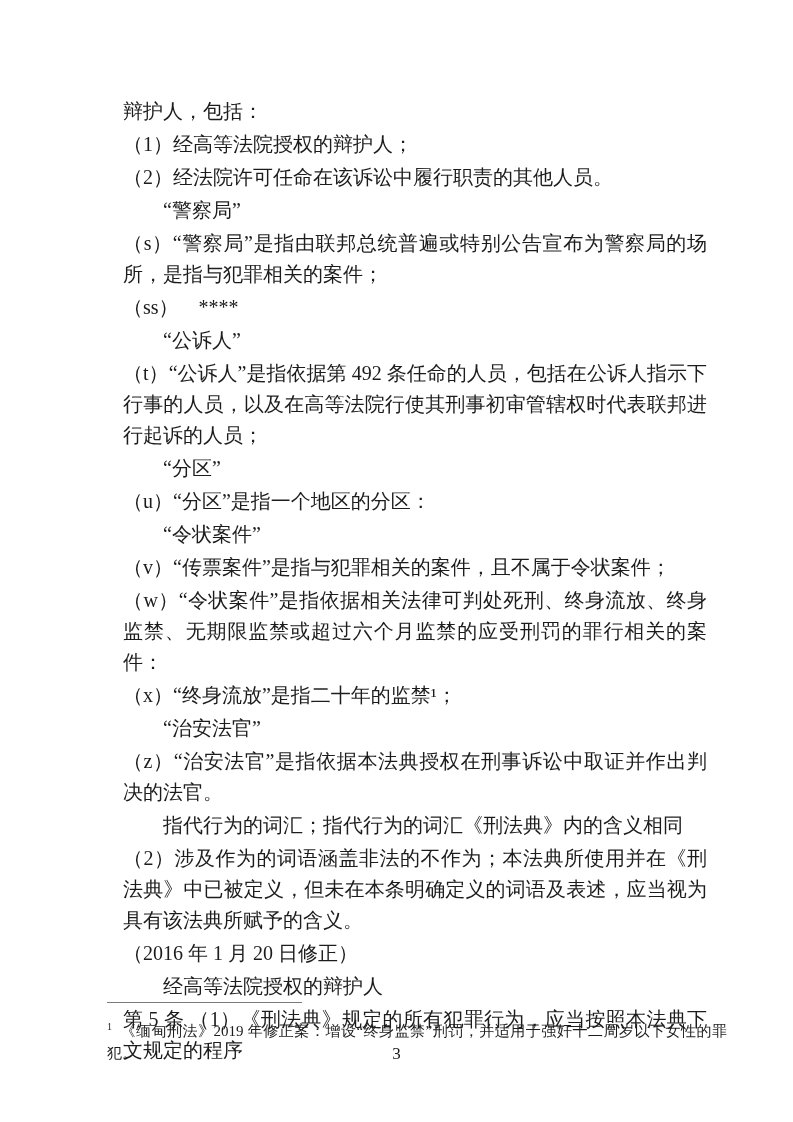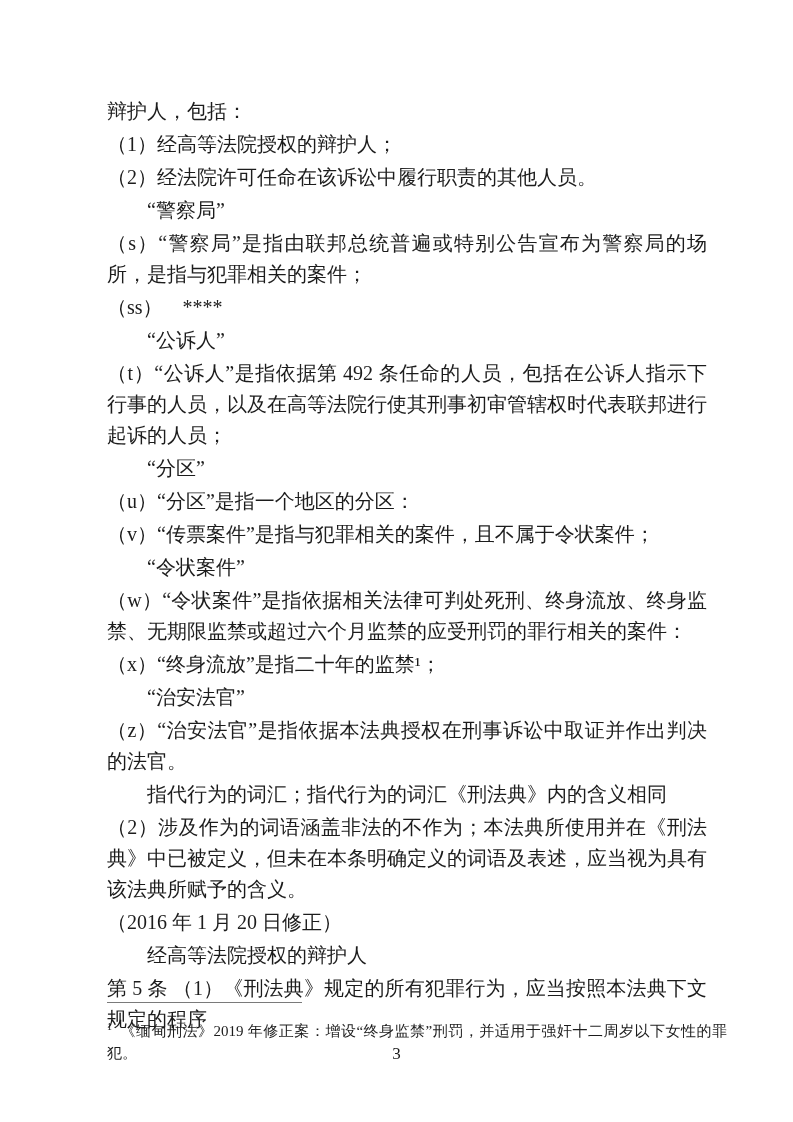--- a/index.html
+++ b/index.html
@@ -18,21 +18,21 @@
   }
   .content {
     position: absolute;
     left: 107px;
     top: 96px;
     width: 600px;
     font-size: 20px;
     text-align: justify;
   }
   .para {
-    margin: 0 0 2px 0;
+    margin: 0 0 2px 16px;
     line-height: 31px;
   }
   .para.header {
     font-weight: normal;
     padding-left: 40px;
     text-align: left;
   }
   .footnote-rule {
     position: absolute;
     left: 107px;
@@ -74,22 +74,22 @@
       <p class="para body">辩护人，包括：</p>
       <p class="para body">（1）经高等法院授权的辩护人；</p>
       <p class="para body">（2）经法院许可任命在该诉讼中履行职责的其他人员。</p>
       <p class="para header">“警察局”</p>
       <p class="para body">（s）“警察局”是指由联邦总统普遍或特别公告宣布为警察局的场所，是指与犯罪相关的案件；</p>
       <p class="para body">（ss）　****</p>
       <p class="para header">“公诉人”</p>
       <p class="para body">（t）“公诉人”是指依据第 492 条任命的人员，包括在公诉人指示下行事的人员，以及在高等法院行使其刑事初审管辖权时代表联邦进行起诉的人员；</p>
       <p class="para header">“分区”</p>
       <p class="para body">（u）“分区”是指一个地区的分区：</p>
+      <p class="para header">“令状案件”</p>
       <p class="para body">（v）“传票案件”是指与犯罪相关的案件，且不属于令状案件；</p>
-      <p class="para header">“令状案件”</p>
       <p class="para body">（w）“令状案件”是指依据相关法律可判处死刑、终身流放、终身监禁、无期限监禁或超过六个月监禁的应受刑罚的罪行相关的案件：</p>
       <p class="para body">（x）“终身流放”是指二十年的监禁¹；</p>
       <p class="para header">“治安法官”</p>
       <p class="para body">（z）“治安法官”是指依据本法典授权在刑事诉讼中取证并作出判决的法官。</p>
       <p class="para header">指代行为的词汇；指代行为的词汇《刑法典》内的含义相同</p>
       <p class="para body">（2）涉及作为的词语涵盖非法的不作为；本法典所使用并在《刑法典》中已被定义，但未在本条明确定义的词语及表述，应当视为具有该法典所赋予的含义。</p>
       <p class="para body">（2016 年 1 月 20 日修正）</p>
       <p class="para header">经高等法院授权的辩护人</p>
       <p class="para body">第 5 条 （1）《刑法典》规定的所有犯罪行为，应当按照本法典下文规定的程序</p>
     </div>

